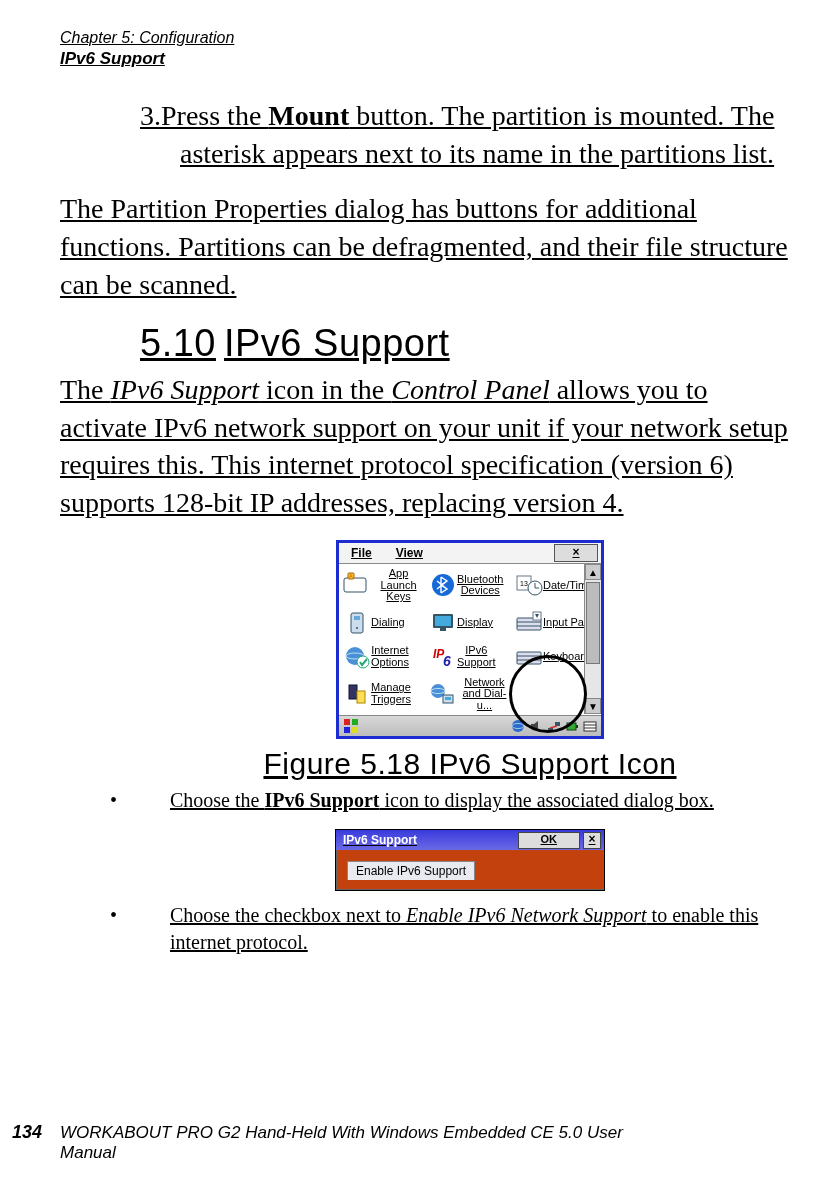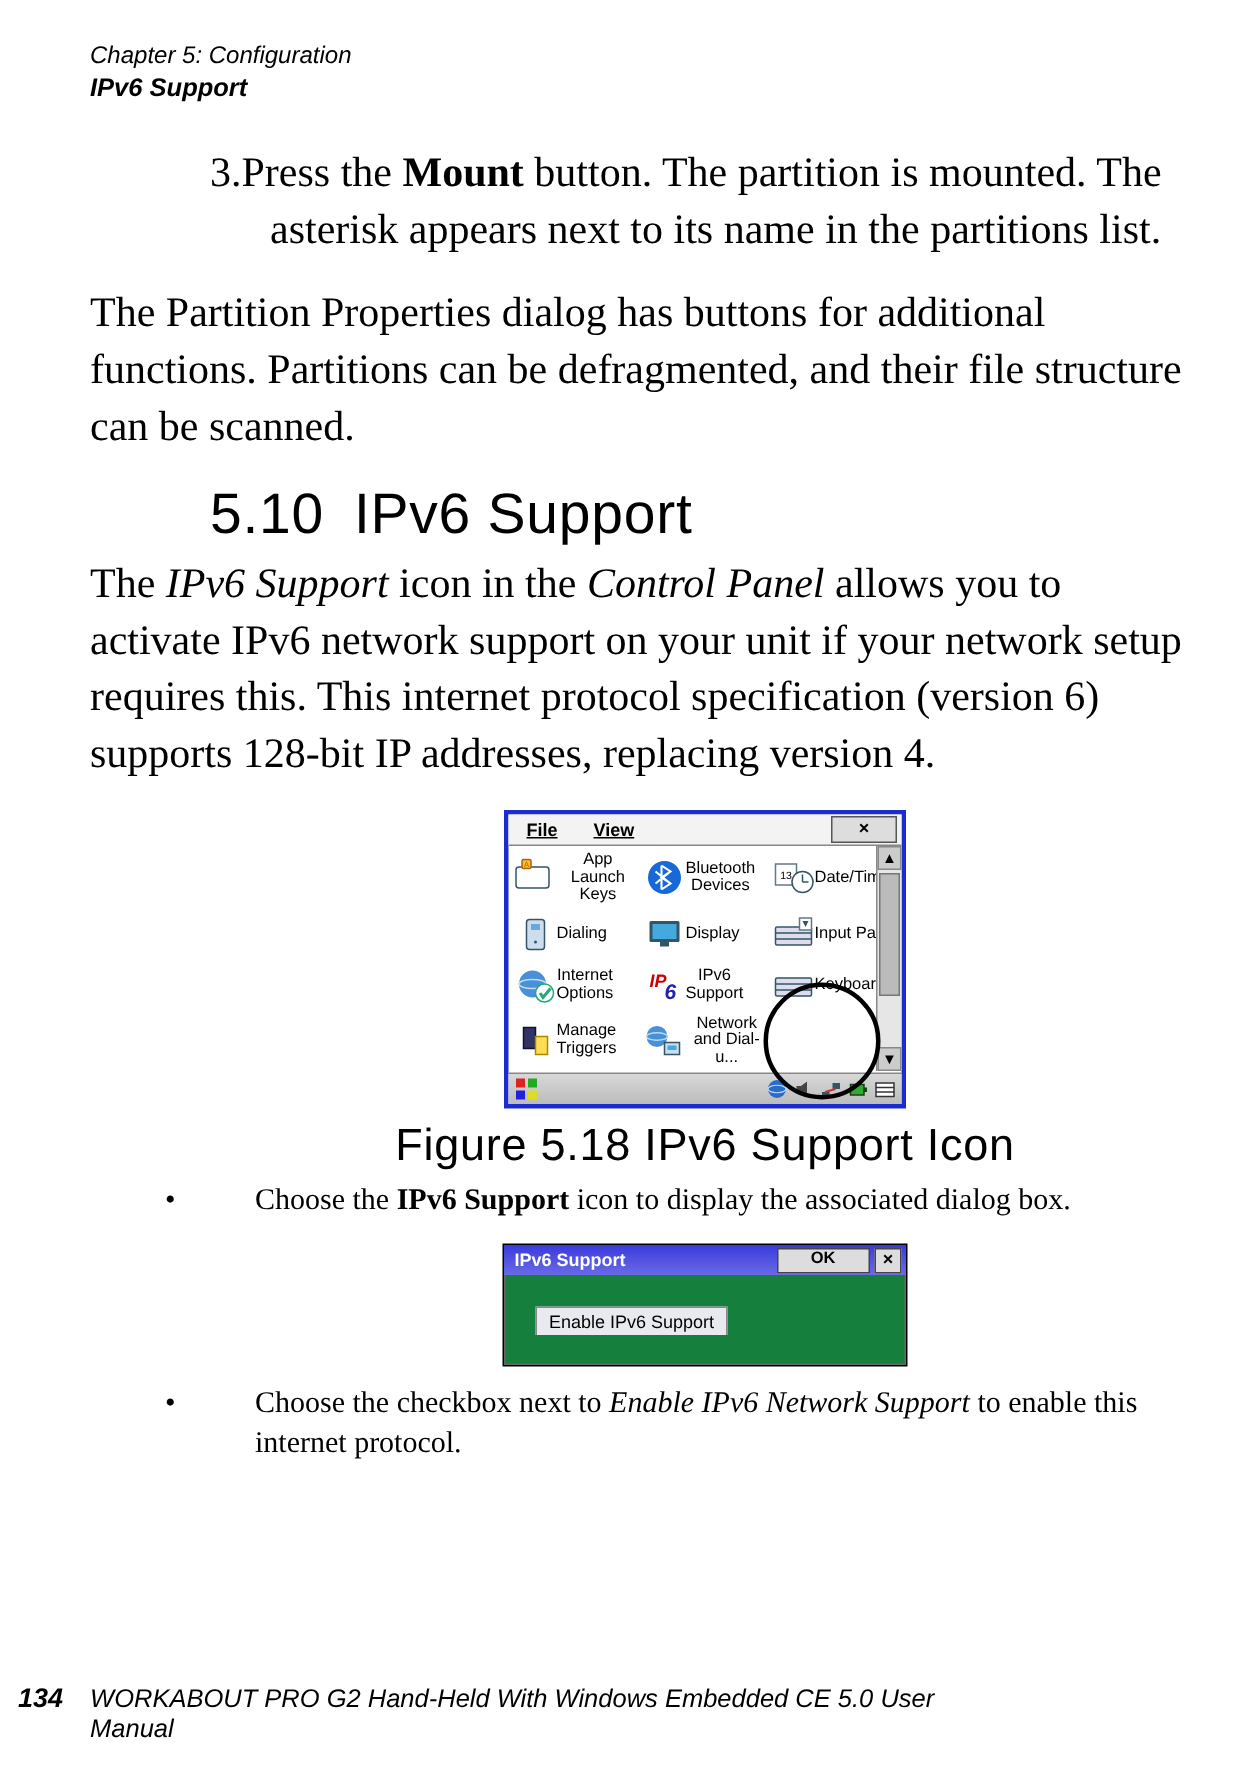--- a/index.html
+++ b/index.html
@@ -13,20 +13,21 @@
     color: #000;
     position: relative;
     overflow: hidden;
   }
   .page {
     width: 660px;
     height: 1193px;
     position: relative;
     box-sizing: border-box;
     padding: 28px 30px 0 60px;
+    text-decoration: underline;
   }
   .header-chapter {
     font-family: Arial, Helvetica, sans-serif;
     font-style: italic;
     font-size: 16px;
     line-height: 1.3;
   }
   .header-section {
     font-family: Arial, Helvetica, sans-serif;
     font-style: italic;
@@ -53,21 +54,21 @@
   }
   .h2 {
     font-family: "Arial Narrow", Arial, sans-serif;
     font-stretch: condensed;
     font-weight: 400;
     font-size: 38px;
     letter-spacing: 0.5px;
     margin: 10px 0 6px -80px;
     padding-left: 80px;
   }
-  .h2 .secnum { margin-right: 20px; }
+  .h2 .secnum { margin-right: 8px; }
   .italic { font-style: italic; }
   .bold { font-weight: bold; }
   .bullet {
     margin: 6px 0 12px 0;
     font-size: 20px;
     line-height: 1.35;
   }
   .bullet .dot {
     display: inline-block;
     width: 30px;
@@ -191,22 +192,22 @@
   .dlg-title .ok {
     background:#ddd; color:#000; font-size:11px; font-weight:bold;
     border:1px solid #444; padding:0 22px; height:15px; line-height:13px;
     margin-right:3px;
   }
   .dlg-title .x {
     background:#ddd; color:#000; width:16px; height:15px;
     border:1px solid #444; text-align:center; line-height:13px; font-size:12px;
   }
   .dlg-body {
-    border:1px solid #666; border-top:none; background:#15803d;
-    padding:20px;
+    border:1px solid #666; border-top:none; background:#c2410c;
+    padding:10px;
   }
   .dlg-tab {
     display:inline-block;
     border:1px solid #888; border-bottom:none;
     padding:2px 8px;
     background:#e9e9f0;
     font-size:12px;
     position:relative; top:1px;
   }
   .dlg-pane {

